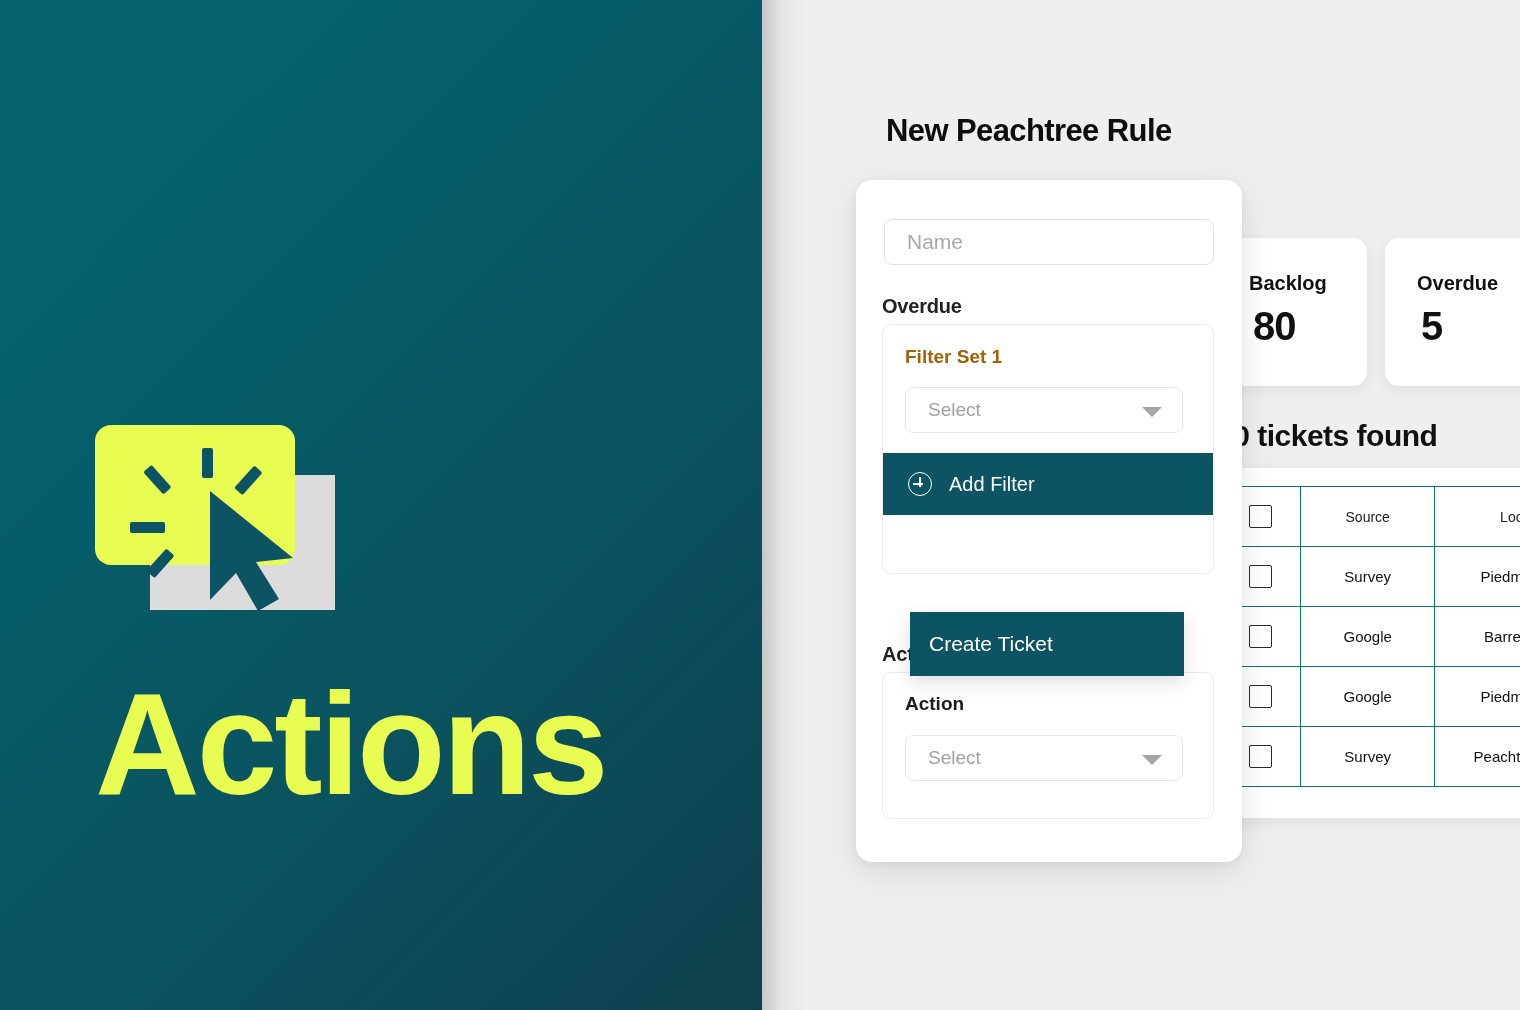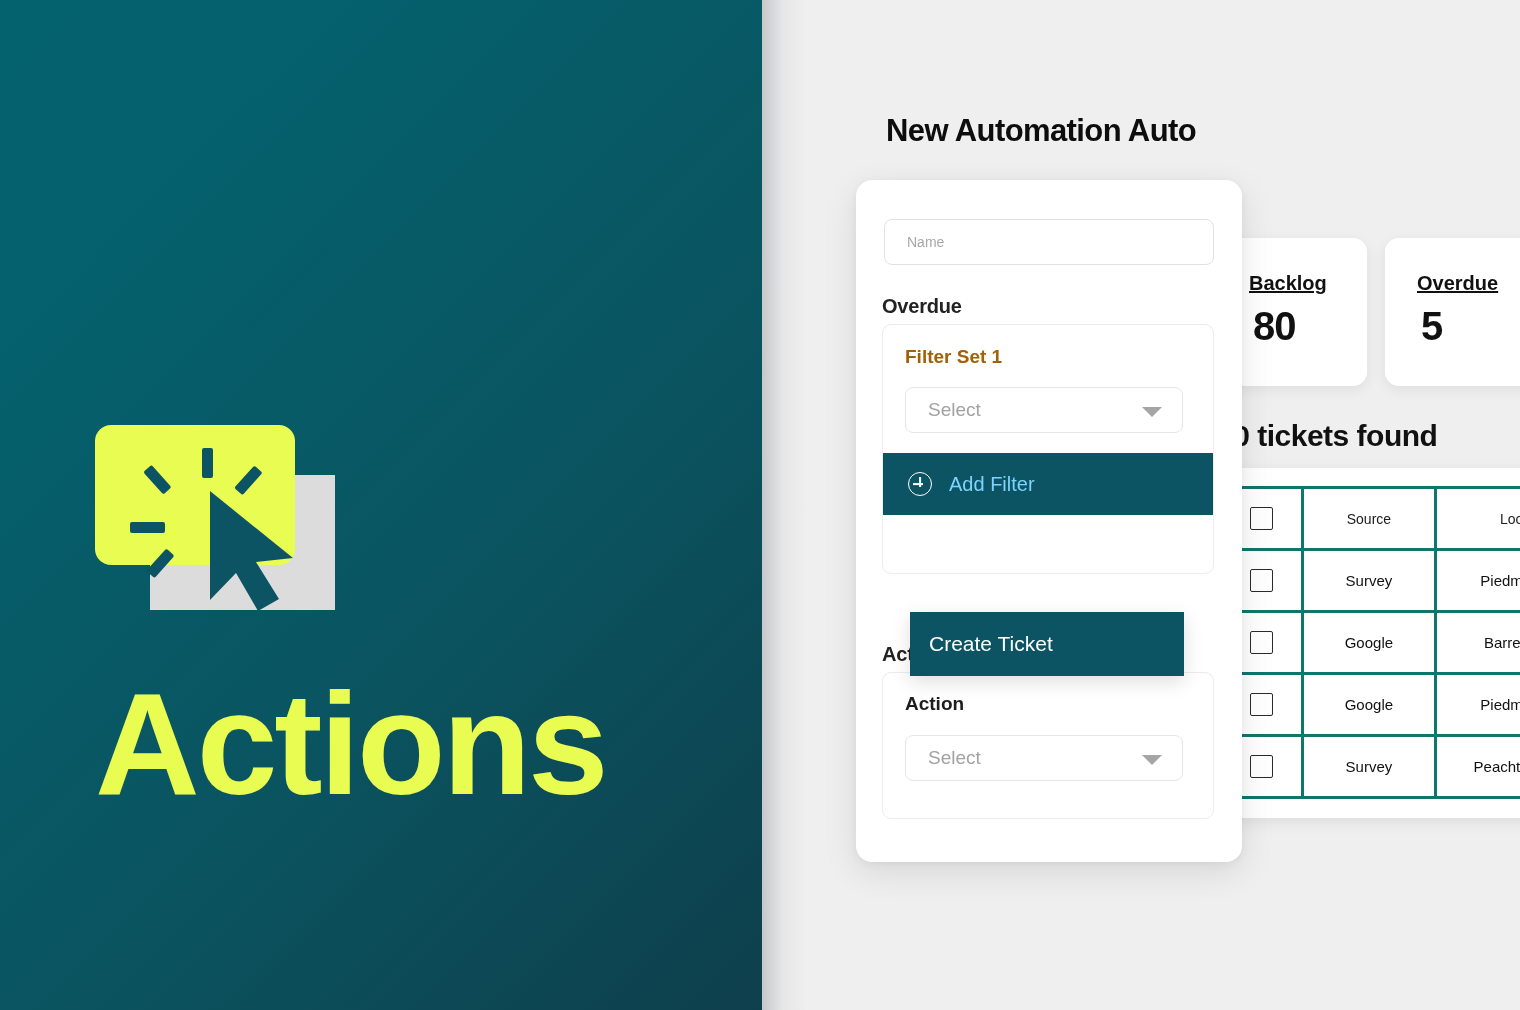--- a/index.html
+++ b/index.html
@@ -40,38 +40,38 @@
   
   .app-area{position:absolute;left:762px;top:0;width:758px;height:1010px;background:#efefef;}
 
   
   .stat-card{
     position:absolute;background:#ffffff;border-radius:14px;
     box-shadow:0 4px 14px rgba(0,0,0,.07);
   }
   #stat-backlog{left:455px;top:238px;width:150px;height:148px;}
   #stat-overdue{left:623px;top:238px;width:150px;height:148px;}
-  .stat-label{position:absolute;left:32px;top:34px;font-size:20px;font-weight:700;color:#111;text-decoration:underline;}
+  .stat-label{position:absolute;left:32px;top:34px;font-size:20px;font-weight:700;color:#111;}
   .stat-value{position:absolute;left:36px;top:66px;font-size:40px;font-weight:700;color:#111;letter-spacing:-1px;}
 
   .tickets-found{
     position:absolute;left:455px;top:412px;width:330px;height:48px;
     font-size:30px;font-weight:700;color:#111;letter-spacing:-.5px;
     display:flex;align-items:center;
   }
 
   
   .results-panel{
     position:absolute;left:440px;top:468px;width:360px;height:350px;
     background:#ffffff;border-radius:14px 0 0 14px;
     box-shadow:0 4px 16px rgba(0,0,0,.08);
   }
   .results-table{position:absolute;left:17px;top:18px;width:400px;border-collapse:collapse;}
   .results-table th,.results-table td{
-    border:3px solid #0f766e;height:59px;text-align:center;vertical-align:middle;
+    border:1px solid #0f766e;height:59px;text-align:center;vertical-align:middle;
     font-size:15px;color:#111;font-weight:400;padding:0;
   }
   .results-table th{font-size:14px;font-weight:400;color:#1b1b1b;}
   .col-check{width:64px;}
   .col-source{width:106px;}
   .col-location{width:146px;}
   .cbx{
     display:inline-block;width:21px;height:21px;border:1.6px solid #2b2b2b;background:#fff;border-radius:2px;
     vertical-align:middle;
   }
@@ -83,21 +83,21 @@
   }
   .modal-card{
     position:absolute;left:94px;top:180px;width:386px;height:682px;
     background:#ffffff;border-radius:16px;
     box-shadow:0 10px 34px rgba(0,0,0,.10), 0 2px 8px rgba(0,0,0,.05);
   }
 
   .name-input{
     position:absolute;left:28px;top:39px;width:330px;height:46px;
     border:1.5px solid #e2e2e2;border-radius:8px;background:#fff;
-    font-family:"Liberation Sans", sans-serif;font-size:14px;color:#111;
+    font-family:"Liberation Sans", sans-serif;font-size:21px;color:#111;
     padding:0 22px;box-sizing:border-box;outline:none;
   }
   .name-input::placeholder{color:#a8a8a8;}
 
   .section-label{
     position:absolute;font-size:20px;font-weight:700;color:#222;letter-spacing:-.2px;
   }
   #label-criteria{left:26px;top:115px;}
   #label-actions{left:26px;top:463px;}
 
@@ -113,21 +113,21 @@
   .select-text{position:absolute;left:22px;top:11px;font-size:19px;color:#a2a2a2;}
   .caret{
     position:absolute;right:20px;top:19px;width:0;height:0;
     border-left:10px solid transparent;border-right:10px solid transparent;border-top:10px solid #a5a5a5;
   }
 
   .menu-row{
     position:absolute;left:0;width:332px;height:62px;display:flex;align-items:center;
     font-size:20px;box-sizing:border-box;padding-left:25px;
   }
-  #row-add-filter{top:128px;background:#0c5463;color:#7dd3fc;}
+  #row-add-filter{top:128px;background:#0c5463;color:#ffffff;}
   #row-add-filter-set{top:190px;background:#ffffff;color:#151515;}
   .plus-icon{
     width:22px;height:22px;border-radius:50%;border:1.8px solid currentColor;
     position:relative;display:inline-block;margin-right:17px;flex:0 0 auto;
   }
   .plus-icon::before,.plus-icon::after{
     content:"";position:absolute;background:currentColor;
   }
   .plus-icon::before{left:50%;top:4px;width:1.8px;height:10px;transform:translateX(-50%);}
   .plus-icon::after{top:50%;left:4px;height:1.8px;width:10px;transform:translateY(-50%);}
@@ -222,21 +222,21 @@
           </tr>
           <tr>
             <td><span class="cbx"></span></td>
             <td>Survey</td>
             <td>Peachtree Blvd.</td>
           </tr>
         </tbody>
       </table>
     </div>
 
-    <div class="modal-title">New Automation Auto</div>
+    <div class="modal-title">New Peachtree Rule</div>
 
     <div class="modal-card">
 
       <input class="name-input" type="text" placeholder="Name" style="">
 
       <div class="section-label" id="label-criteria">Overdue</div>
 
       <div class="criteria-box">
         <div class="filterset-title">Filter Set 1</div>
 

